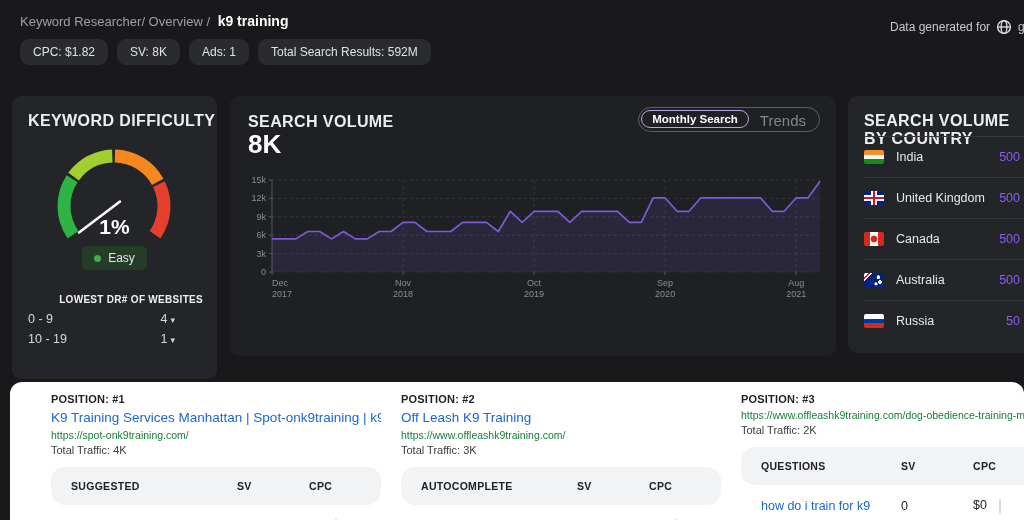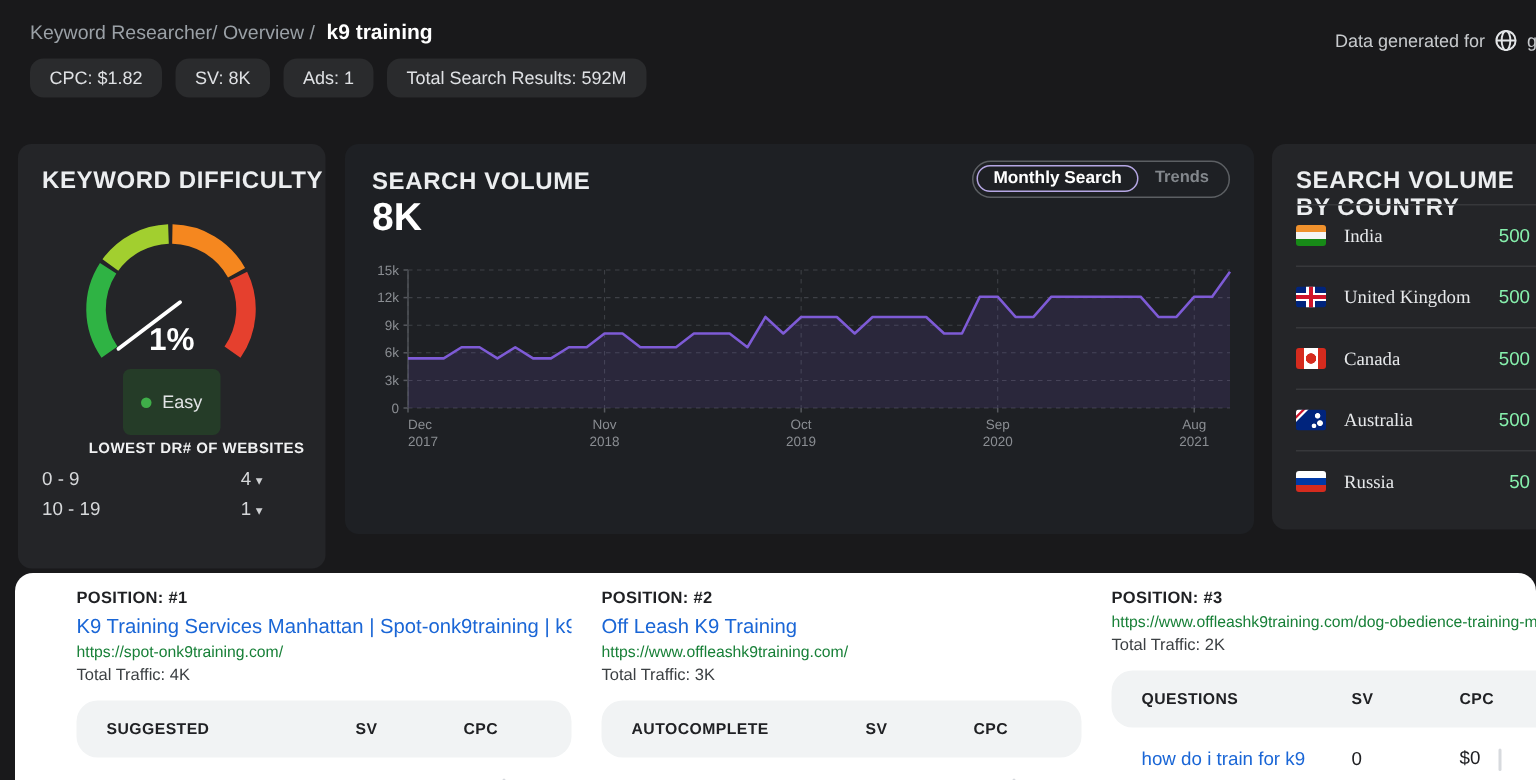--- a/index.html
+++ b/index.html
@@ -19,42 +19,42 @@
   #kd-card   { left:12px;  top:96px; width:205px; height:283px; }
   #sv-card   { left:230px; top:96px; width:606px; height:260px; background:#1e2024; }
   #ctry-card { left:848px; top:96px; width:190px; height:257px; overflow:hidden; }
   .card-title { font-size:16px; font-weight:bold; letter-spacing:.4px; color:#eceef0; }
 
   
   #kd-card .card-title { position:absolute; left:16px; top:16px; }
   .gauge-wrap { position:absolute; left:22px; top:38px; width:160px; height:112px; }
   .kd-value { position:absolute; left:0; top:119px; width:100%; text-align:center; font-size:21px; font-weight:bold; color:#fff; }
   .kd-badge-row { position:absolute; left:0; top:150px; width:100%; display:flex; justify-content:center; }
-  .kd-badge { display:flex; align-items:center; gap:7px; background:#253c28; border-radius:5px; padding:15px 12px; font-size:12px; color:#e2e4e6; }
+  .kd-badge { display:flex; align-items:center; gap:7px; background:#253c28; border-radius:5px; padding:5px 12px; font-size:12px; color:#e2e4e6; }
   .kd-badge .dot { width:7px; height:7px; border-radius:50%; background:#3fae49; }
   .dr-table { position:absolute; left:16px; right:14px; top:198px; font-size:12px; color:#d6d8da; }
   .dr-head { display:flex; justify-content:flex-end; font-size:10px; font-weight:bold; color:#f0f1f2; letter-spacing:.3px; margin-bottom:7px; }
   .dr-row { display:flex; justify-content:space-between; margin-bottom:6px; font-size:12.5px; }
   .dr-row .cnt { padding-right:28px; cursor:pointer; }
   .caret { font-size:9px; color:#cfd1d3; margin-left:3px; }
 
   
   #sv-card .card-title { position:absolute; left:18px; top:17px; }
   .sv-value { position:absolute; left:18px; top:33px; font-size:26px; font-weight:bold; color:#fff; }
   .sv-toggle { position:absolute; right:16px; top:11px; display:flex; align-items:flex-start; border:1px solid #5c5f63; border-radius:13px; padding:2px; height:25px; }
   .sv-tab-active { border:1px solid #b6a7e4; border-radius:11px; padding:2px 10px; font-size:11.5px; font-weight:bold; color:#fff; cursor:pointer; }
-  .sv-tab-inactive { padding:2px 11px; font-size:11px; color:#83878c; cursor:pointer;font-weight:bold; }
+  .sv-tab-inactive { padding:2px 11px; font-size:15px; color:#83878c; cursor:pointer; }
   .sv-chart { position:absolute; left:14px; top:76px; }
 
   
   #ctry-card .card-title { position:absolute; left:16px; top:16px; width:150px; }
   .ctry-list { position:absolute; left:16px; right:0; top:40px; }
   .ctry-row { display:flex; align-items:center; height:41px; border-top:1px solid #37383b; padding-right:18px; }
-  .ctry-row .name { font-size:12.5px; color:#e6e8ea; margin-left:12px; flex:1;font-family:Liberation Serif, serif; }
-  .ctry-row .val { font-size:12.5px; color:#86efac; }
+  .ctry-row .name { font-size:12.5px; color:#e6e8ea; margin-left:12px; flex:1; }
+  .ctry-row .val { font-size:12.5px; color:#8b5cf6; }
   .flag { width:20px; height:14px; border-radius:2px; flex:none; }
   .flag-in { background:linear-gradient(180deg,#f0912c 33%,#f5f5f5 33% 66%,#178a17 66%); }
   .flag-uk { background:
       linear-gradient(90deg, transparent 43%, #cf142b 43% 57%, transparent 57%),
       linear-gradient(0deg,  transparent 40%, #cf142b 40% 60%, transparent 60%),
       linear-gradient(90deg, transparent 35%, #fff 35% 65%, transparent 65%),
       linear-gradient(0deg,  transparent 30%, #fff 30% 70%, transparent 70%),
       #00247d; }
   .flag-ca { background:
       radial-gradient(circle at 50% 50%, #d52b1e 27%, transparent 30%),

